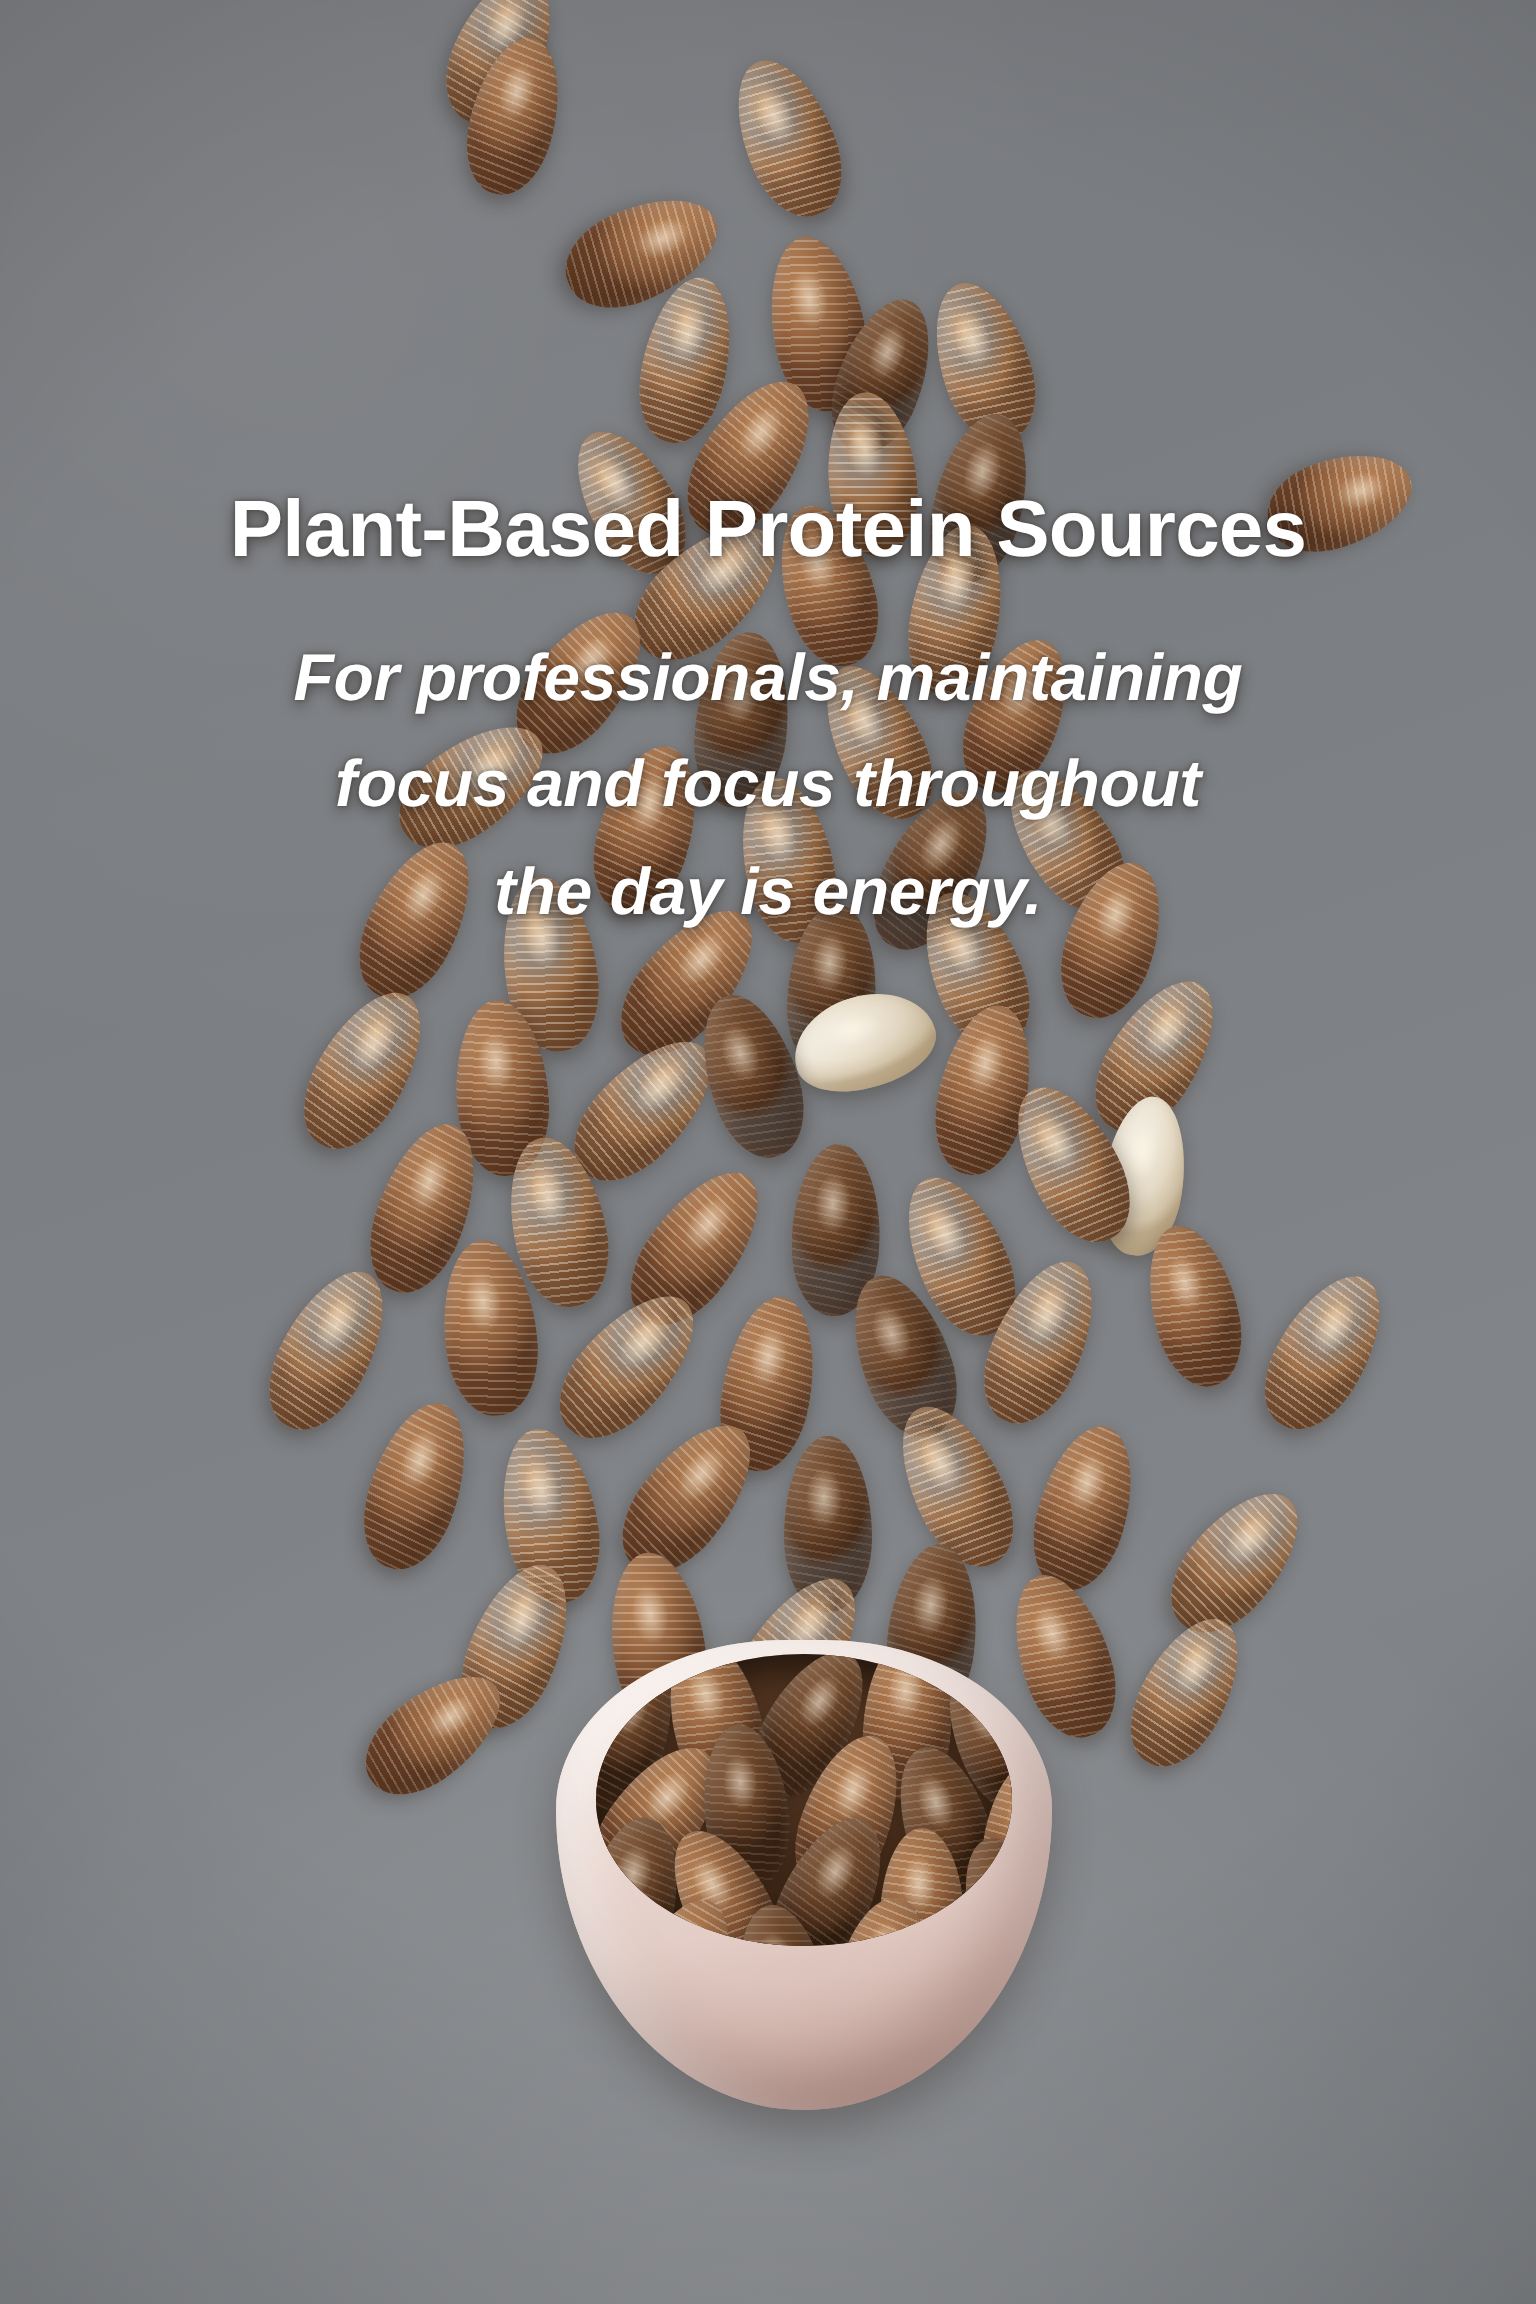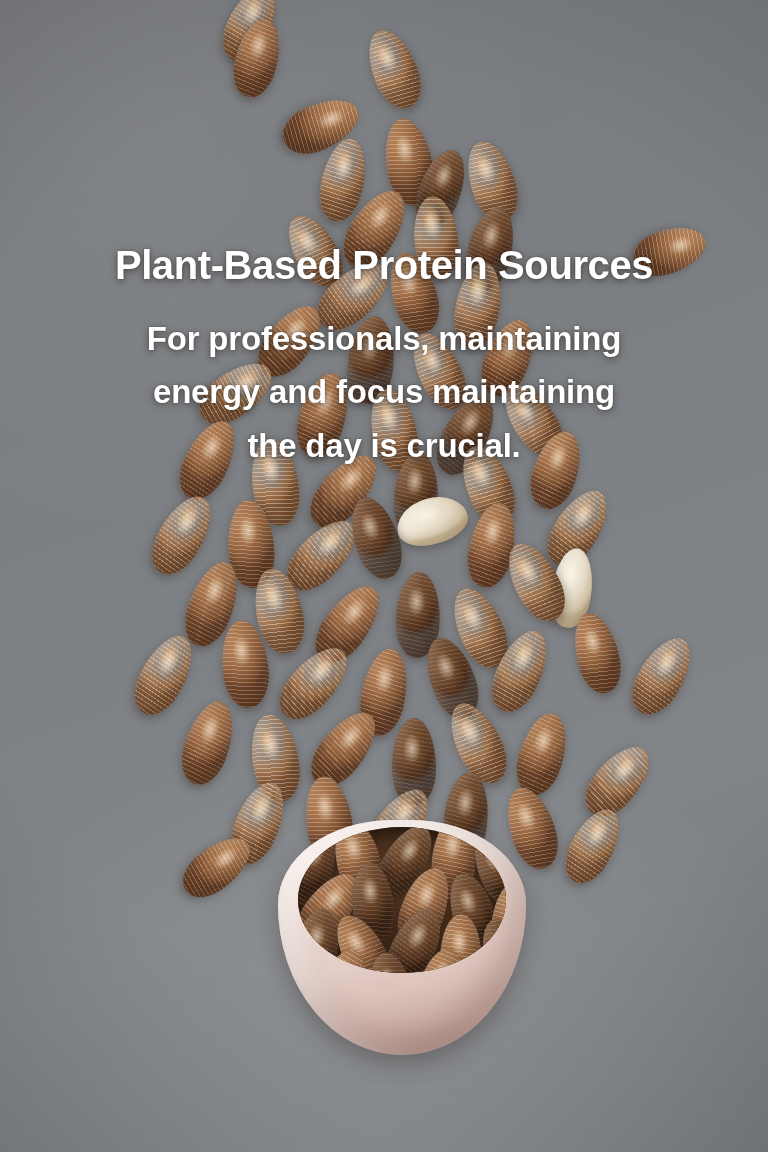--- a/index.html
+++ b/index.html
@@ -148,21 +148,21 @@
     left: 0;
     width: 768px;
     text-align: center;
     color: #ffffff;
     font-size: 33px;
     font-weight: bold;
     line-height: 1.62;
     letter-spacing: -0.2px;
     text-shadow: 0 2px 7px rgba(35,28,22,0.55), 0 0 2px rgba(35,28,22,0.45);
   }
-  .subhead span { display: block; }
+  .subhead span { display: block; font-style: italic; }
   .footer-url {
     position: absolute;
     top: 1040px;
     left: 0;
     width: 768px;
     text-align: center;
     color: #ffffff;
     font-size: 36px;
     font-weight: bold;
     letter-spacing: -0.3px;
@@ -440,19 +440,19 @@
       </div>
   </div>
 
   <div class="vignette"></div>
 
   <div class="text-layer">
     <div class="headline">Plant-Based Protein Sources</div>
 
     <div class="subhead">
       <span>For professionals, maintaining</span>
-      <span>energy and focus maintaining</span>
-      <span>the day is crucial.</span>
+      <span>focus and focus throughout</span>
+      <span>the day is energy.</span>
     </div>
 
   </div>
 
 </div>
 
 </body></html>

